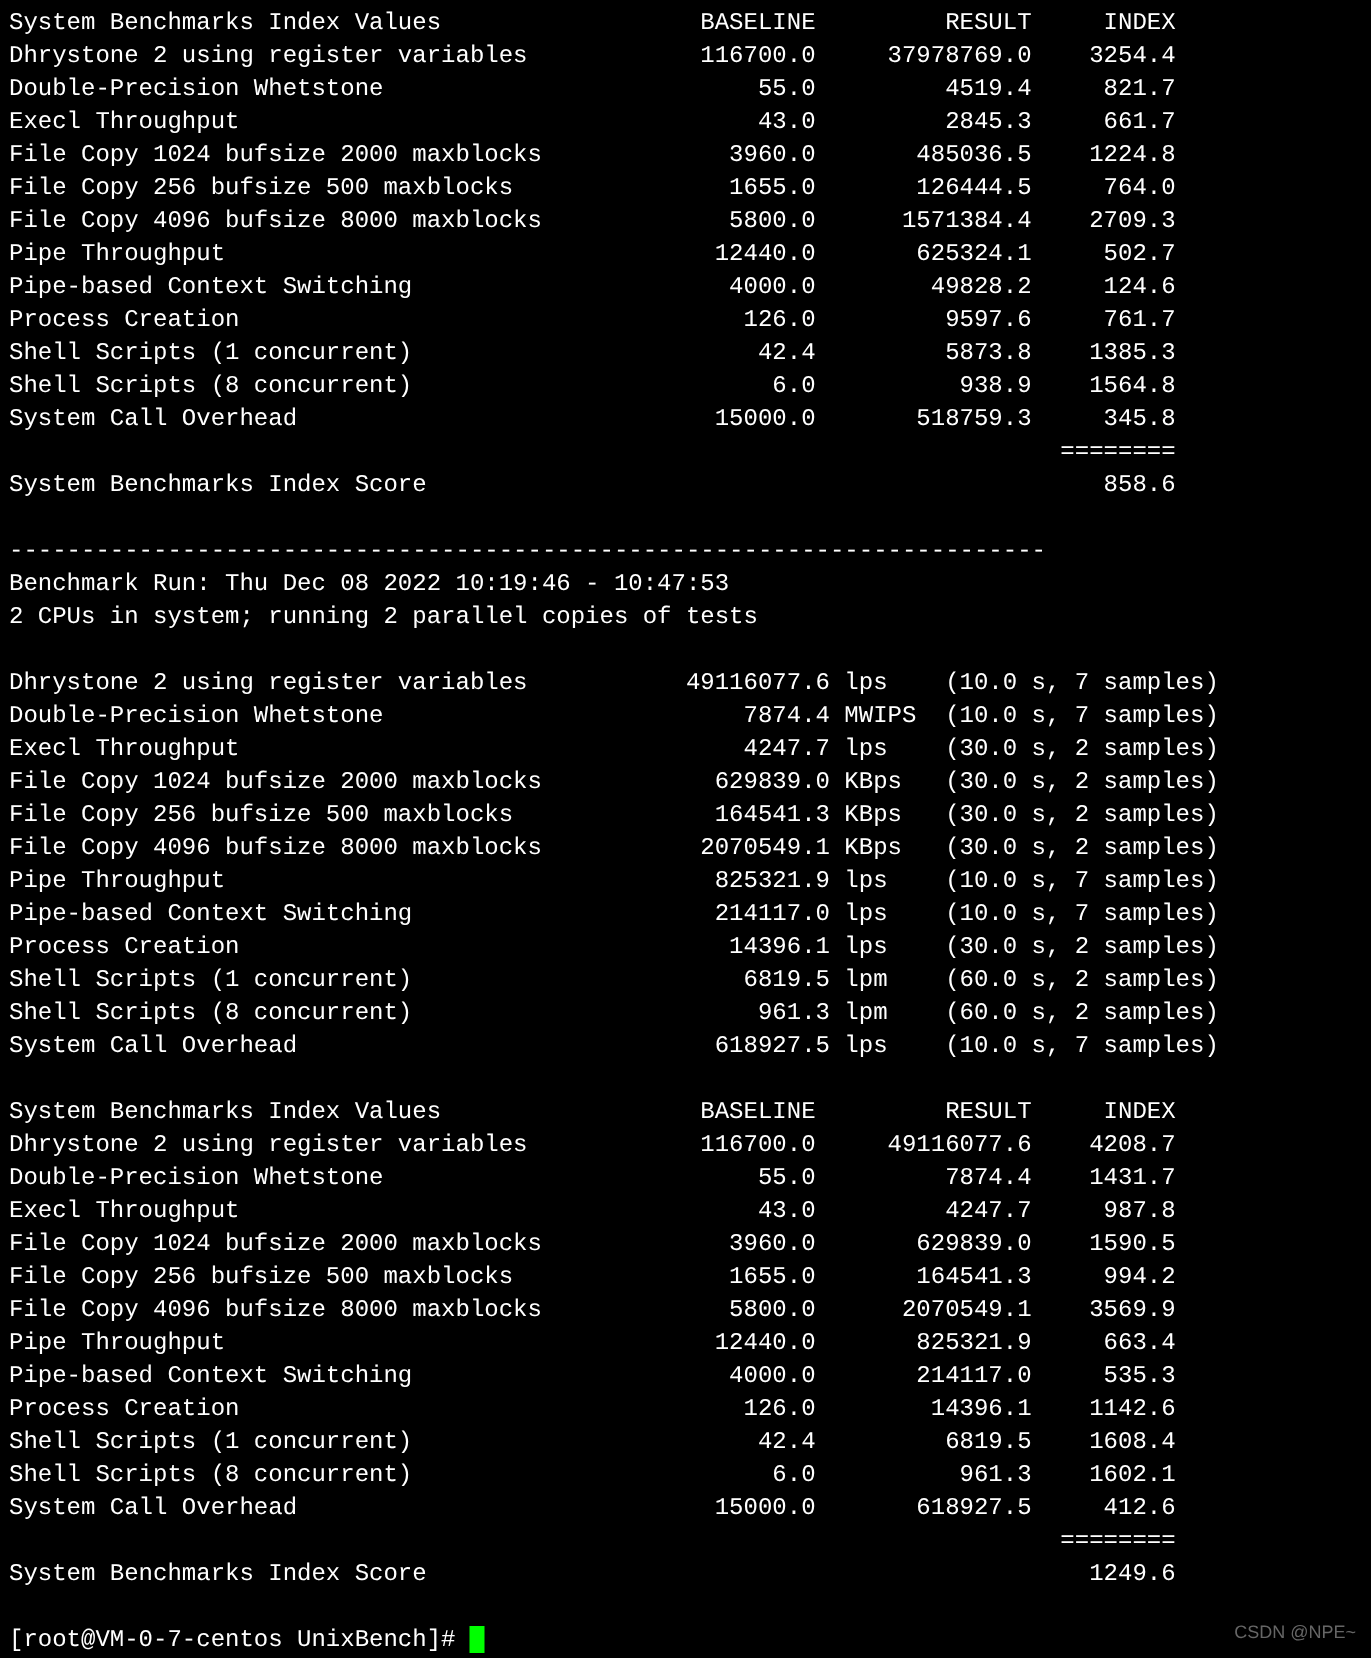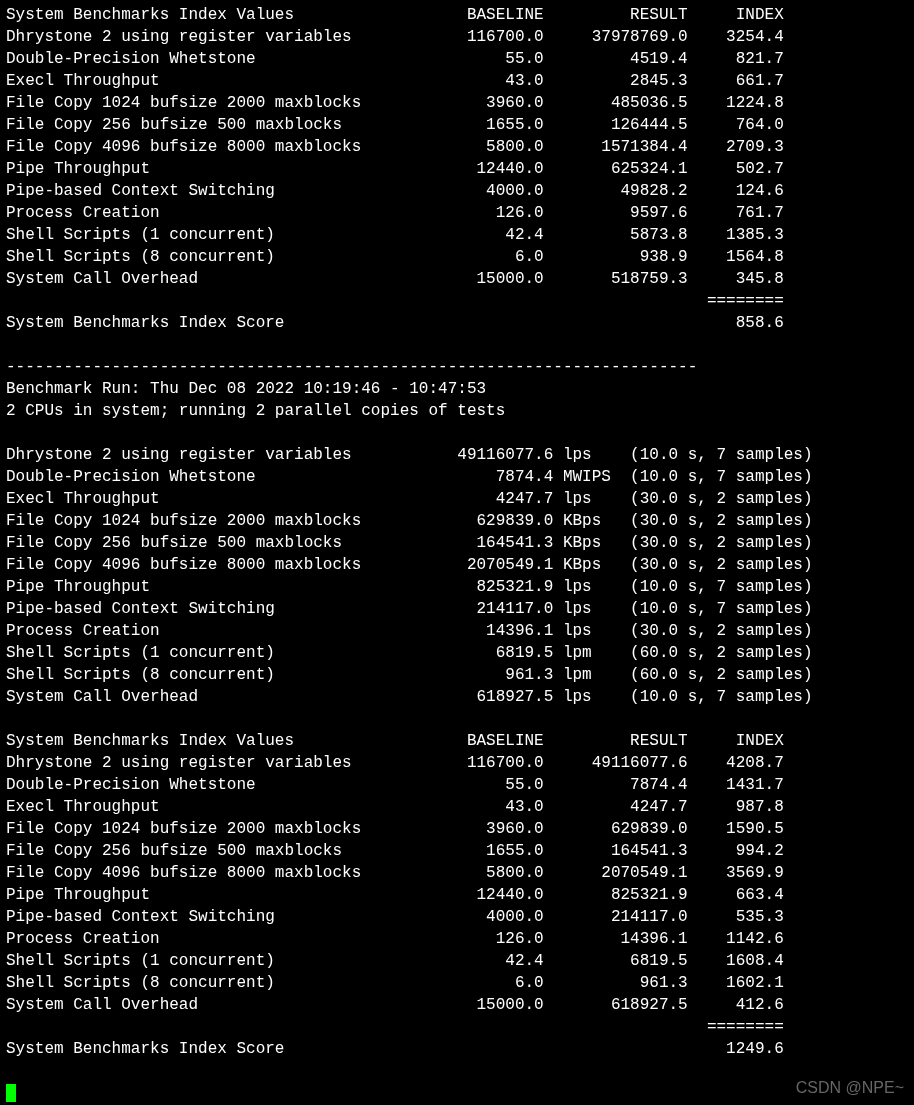--- a/index.html
+++ b/index.html
@@ -25,21 +25,21 @@
     width: 10px;
     height: 18px;
     background: #00ff00;
     vertical-align: text-bottom;
   }
   .watermark {
     position: fixed;
     bottom: 6px;
     right: 10px;
     color: #666;
-    font-size: 16px;
+    font-size: 12px;
     font-family: sans-serif;
   }
 </style>
 </head>
 <body>
 
 <pre id="term">System Benchmarks Index Values                  BASELINE         RESULT     INDEX
 Dhrystone 2 using register variables            116700.0     37978769.0    3254.4
 Double-Precision Whetstone                          55.0         4519.4     821.7
 Execl Throughput                                    43.0         2845.3     661.7
@@ -81,14 +81,14 @@
 File Copy 4096 bufsize 8000 maxblocks             5800.0      2070549.1    3569.9
 Pipe Throughput                                  12440.0       825321.9     663.4
 Pipe-based Context Switching                      4000.0       214117.0     535.3
 Process Creation                                   126.0        14396.1    1142.6
 Shell Scripts (1 concurrent)                        42.4         6819.5    1608.4
 Shell Scripts (8 concurrent)                         6.0          961.3    1602.1
 System Call Overhead                             15000.0       618927.5     412.6
                                                                          ========
 System Benchmarks Index Score                                              1249.6
 
-<span class="cursor"></span></pre>
+<span>[root@VM-0-7-centos UnixBench]# </span><span class="cursor"></span></pre>
 <div class="watermark">CSDN @NPE~</div>
 
 </body></html>

